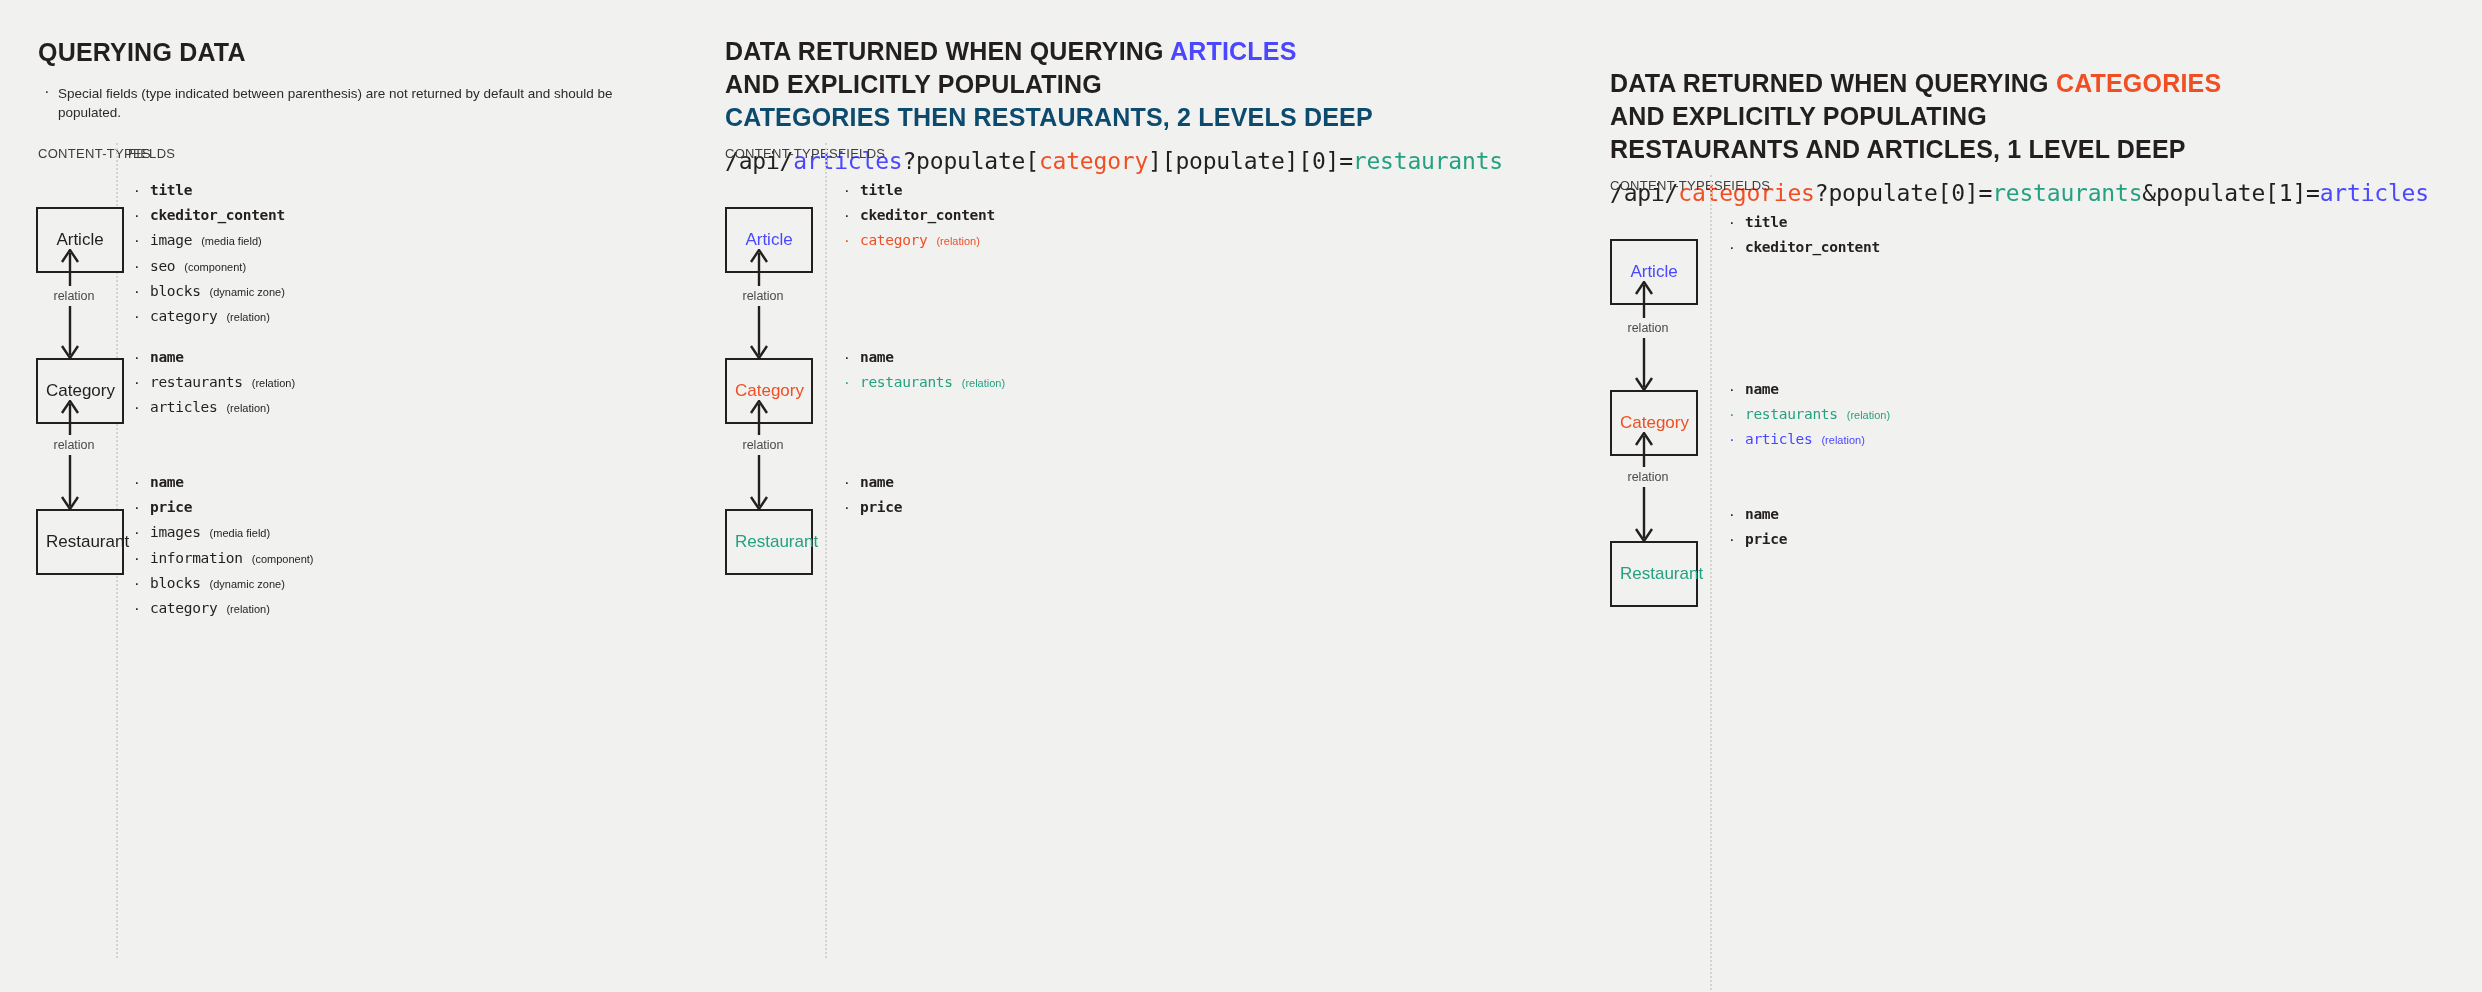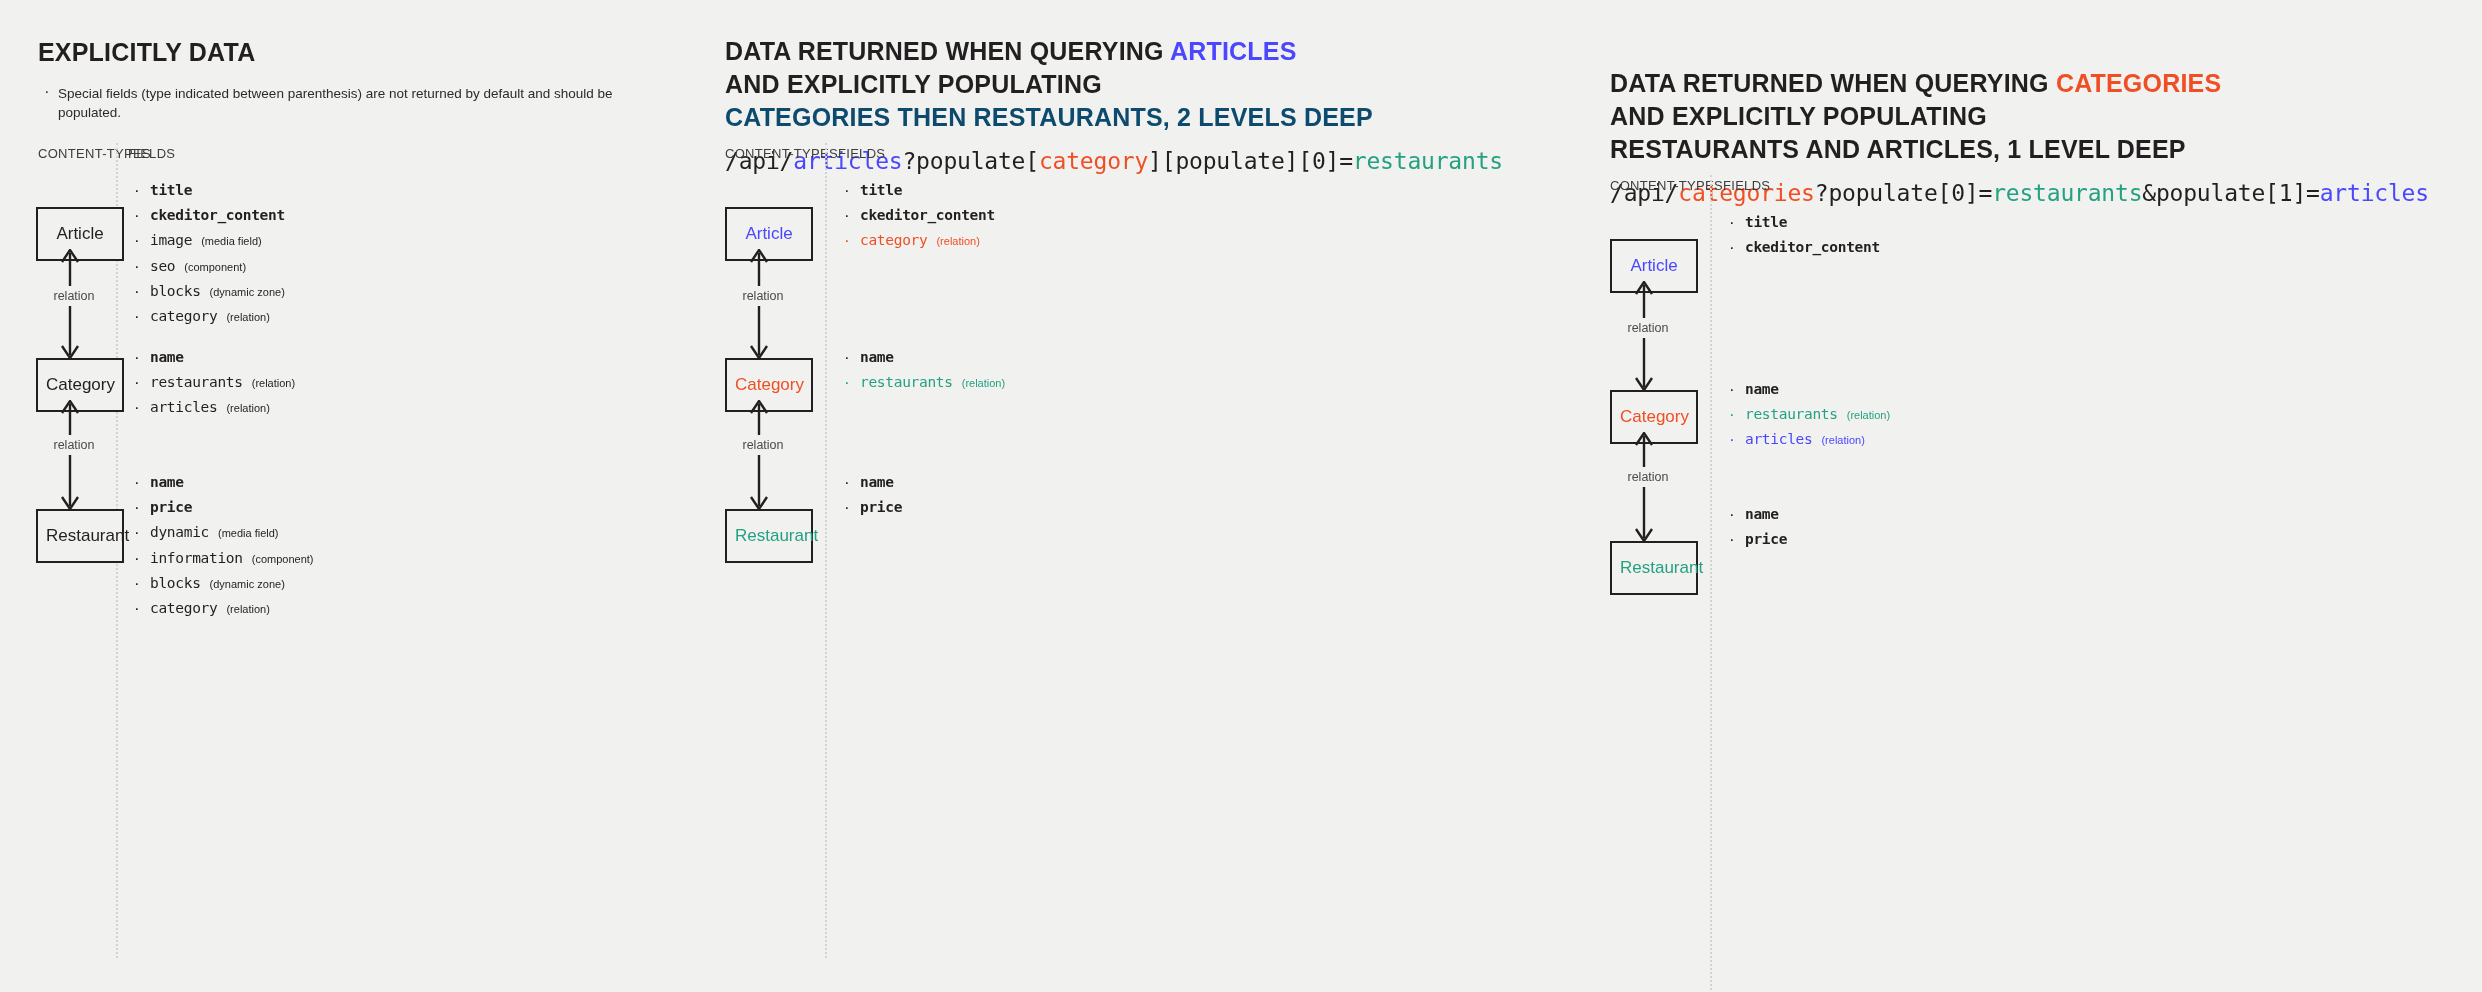--- a/index.html
+++ b/index.html
@@ -105,21 +105,21 @@
   
   .ct-box {
     position: absolute;
     width: 68px;
     box-sizing: content-box;
     border: 2.5px solid #231f20;
     background: #f1f1f0;
     text-align: center;
     font-size: 17px;
     line-height: 30px;
-    padding: 10px 8px;
+    padding: 16px 8px;
     color: #231f20;
     white-space: nowrap;
   }
   .c-blue  { color: #4a47ff; }
   .c-red   { color: #f04e23; }
   .c-green { color: #24a180; }
 
   
   .arrow {
     position: absolute;
@@ -173,21 +173,21 @@
   .row-red     { color: #f04e23; }
   .row-green   { color: #24a180; }
   .row-blue    { color: #4a47ff; }
 </style>
 </head>
 <body>
 
 <div class="board" id="board">
     <div class="panel panel-left">
       <div class="panel-title" style="left: 38px;">
-        <span class="title-line"><span style="color: rgb(35, 31, 32);">EXPLICITLY DATA</span></span>
+        <span class="title-line"><span style="color: rgb(35, 31, 32);">QUERYING DATA</span></span>
       </div>
       <div class="subnotes" style="left: 38px;">
         <div class="subnote">Special fields (type indicated between parenthesis) are not returned by default and should be populated.</div>
       </div>
       <div class="col-label ct" style="left: 38px;">CONTENT-TYPES</div>
       <div class="col-label fd" style="left: 128px;">FIELDS</div>
       <div class="dotted-divider" style="left: 116px;"></div>
       <div class="ct-box " style="left: 36px; top: 207px;">Article</div>
       <div class="fields" style="left: 128px; top: 178px;">
         <div class="field-row row-default bold"><span class="fname">title</span></div>
@@ -200,21 +200,21 @@
       <div class="ct-box " style="left: 36px; top: 358px;">Category</div>
       <div class="fields" style="left: 128px; top: 345px;">
         <div class="field-row row-default bold"><span class="fname">name</span></div>
         <div class="field-row row-default"><span class="fname">restaurants</span><span class="ftype">(relation)</span></div>
         <div class="field-row row-default"><span class="fname">articles</span><span class="ftype">(relation)</span></div>
       </div>
       <div class="ct-box " style="left: 36px; top: 509px;">Restaurant</div>
       <div class="fields" style="left: 128px; top: 470px;">
         <div class="field-row row-default bold"><span class="fname">name</span></div>
         <div class="field-row row-default bold"><span class="fname">price</span></div>
-        <div class="field-row row-default"><span class="fname">dynamic</span><span class="ftype">(media field)</span></div>
+        <div class="field-row row-default"><span class="fname">images</span><span class="ftype">(media field)</span></div>
         <div class="field-row row-default"><span class="fname">information</span><span class="ftype">(component)</span></div>
         <div class="field-row row-default"><span class="fname">blocks</span><span class="ftype">(dynamic zone)</span></div>
         <div class="field-row row-default"><span class="fname">category</span><span class="ftype">(relation)</span></div>
       </div>
       <div class="arrow" style="left: 57px; top: 249px; height: 110px;">
         <svg width="26" height="110" viewBox="0 0 26 110">
           <line x1="13" y1="4" x2="13" y2="106" stroke="#231f20" stroke-width="2.4"></line>
           <polyline points="5,13 13,1 21,13" fill="none" stroke="#231f20" stroke-width="2.4" stroke-linejoin="miter"></polyline>
           <polyline points="5,97 13,109 21,97" fill="none" stroke="#231f20" stroke-width="2.4" stroke-linejoin="miter"></polyline>
         </svg>

